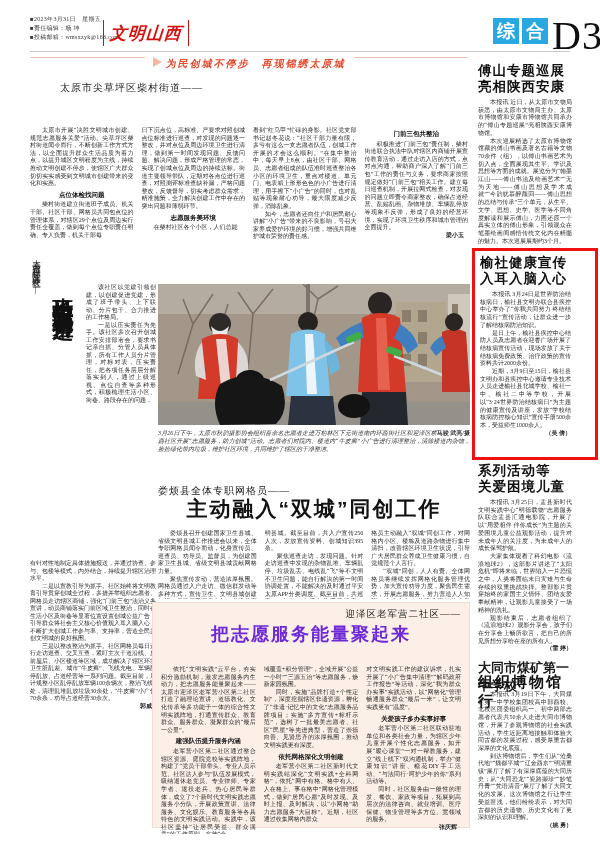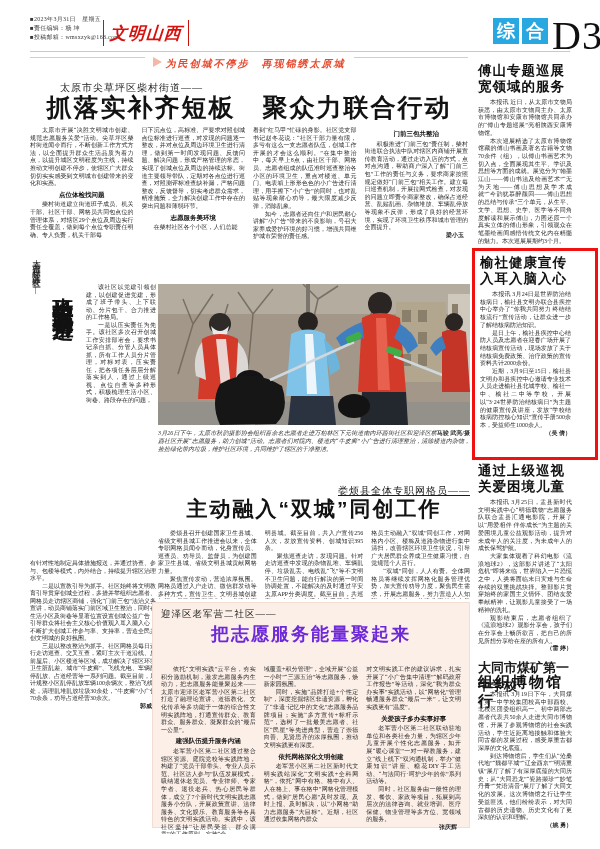--- a/index.html
+++ b/index.html
@@ -19,21 +19,21 @@
   .page-no { position:absolute; left:552px; top:12px; font-family:"Liberation Serif",serif; font-size:40px; color:#101010; letter-spacing:1px; }
   .hdr-rule { position:absolute; left:30px; top:51px; width:540px; height:1px; background:#c9c9c9; }
   
   .slogan { position:absolute; left:30px; top:57px; width:438px; display:flex; }
   .slogan .line { flex:1; height:1px; background:#f0c3b3; }
   .slogan .tri { width:0; height:0; border-top:5px solid transparent; border-bottom:5px solid transparent;
     border-left:9px solid #f3b9a6; margin:0 4px 0 8px; }
   .slogan .txt { font-size:10px; font-weight:bold; color:#e64a2e; letter-spacing:2px; font-style:italic; padding-right:8px; white-space:nowrap; }
   
   .kicker { position:absolute; font-size:10px; color:#1c1c1c; letter-spacing:1px;text-align:right; }
-  .kicker-c { text-align:right;text-decoration:underline; }
+  .kicker-c { text-align:left; }
   .headline { position:absolute; text-align:center; font-family:"Liberation Sans",sans-serif; font-weight:900; color:#121212; }
   
   .colwrap { position:absolute; display:flex; gap:8px; overflow:hidden; }
   .tcol { flex:1; font-size:6px; line-height:7.6px; text-align:justify; color:#2a2a2a; overflow:hidden; }
   .p { text-indent:2em; }
   .sub { font-family:"Liberation Sans",sans-serif; font-weight:bold; text-align:center; text-indent:0;
     font-size:6.5px; margin:3px 0; color:#111; }
   .author { text-align:right; font-weight:bold; text-indent:0; padding-right:4px; }
   
   .v-kicker { position:absolute; left:31px; top:253px; height:200px; writing-mode:vertical-rl;
@@ -45,21 +45,21 @@
   .left-bottom { position:absolute; left:30px; top:560px; width:126px; height:250px;
     font-size:6px; line-height:7.5px; text-align:justify; overflow:hidden; color:#2a2a2a; }
   
   .photo { position:absolute; left:158px; top:284px; width:312px; height:141px; overflow:hidden; background:#a89d92; }
   .caption { position:absolute; left:158px; top:429px; width:312px; height:52px; font-size:6px; line-height:8px;
     font-style:italic; text-align:justify; color:#333; overflow:hidden; }
   .caption .credit { font-weight:bold; float:right; font-style:normal; }
   
   .pinkbox { position:absolute; left:152px; top:602px; width:318px; height:226px; background:#fcefe8;
     border:1px solid #f3dcd0; padding:5px 8px 0 8px; }
-  .pinkbox .pk-kicker { text-align:left; font-size:9.5px; letter-spacing:1px; color:#1c1c1c; }
+  .pinkbox .pk-kicker { text-align:right; font-size:9.5px; letter-spacing:1px; color:#1c1c1c; }
   .pinkbox .pk-head { text-align:center; font-family:"Liberation Sans",sans-serif; font-weight:900; font-size:18px;
     letter-spacing:2px; color:#6d28d9; margin:1px 0 20px 0; }
   .pinkbox .cols { display:flex; gap:8px; height:168px; overflow:hidden; }
   
   .sb-head { position:absolute; left:478px; width:94px; font-family:"Liberation Sans",sans-serif;
     font-weight:900; font-size:13.5px; line-height:16px; letter-spacing:1px; color:#121212; }
   .sb-body { position:absolute; left:478px; width:94px; font-size:6px; line-height:7.7px;
     text-align:justify; overflow:hidden; color:#2a2a2a; }
   .sb-author { text-align:right; font-weight:bold; text-indent:0; }
   .highlight-box { position:absolute; left:472px; top:248px; width:126px; height:212px;
@@ -92,21 +92,20 @@
   <div class="hdr-rule"></div>
 
   <div class="slogan">
     <div class="line"></div>
     <div class="tri"></div>
     <div class="txt">为民创城不停步　再现锦绣太原城</div>
     <div class="line"></div>
   </div>
 
   <div class="kicker" style="left:60px; top:81px;">太原市尖草坪区柴村街道——</div>
-  <div class="headline" style="left:30px; top:91px; width:438px; font-size:25px; letter-spacing:2px;">抓落实补齐短板　聚众力联合行动</div>
   <div class="colwrap" style="left:30px; top:127px; width:438px; height:124px;">
     <div class="tcol">
       <div class="p">太原市开展“决胜文明城市创建、规范志愿服务关爱”活动。尖草坪区柴村街道闻令而行，不断创新工作方式方法，以全面提升群众生活品质为着力点，以提升城区文明程度为主线，持续推动文明创建不停步，使辖区广大群众切切实实感受到文明城市创建带来的变化和实惠。</div>
       <div class="sub">点位体检找问题</div>
       <div class="p">柴村街道建立街道班子成员、机关干部、社区干部、网格员共同包点位的管理体系，对辖区29个点位及周边实行责任全覆盖，做到每个点位专职责任明确、专人负责，机关干部每</div>
     </div>
     <div class="tcol">
       <div>日下沉点位，高标准、严要求对照创城点位标准进行巡查，对发现的问题逐一整改，并对点位及周边环境卫生进行清理，做到第一时间发现问题、反馈问题、解决问题，形成严格管理的常态，实现了创城点位及周边的持续达标。街道主要领导带队，定期对各点位进行巡查，对照测评标准查缺补漏，严格问题整改，反馈督导，切实考虑群众需求，精准施策，全力解决创建工作中存在的突出问题和薄弱环节。</div>
       <div class="sub">志愿服务美环境</div>
       <div class="p">在柴村社区各个小区，人们总能</div>
@@ -241,42 +240,42 @@
         <div class="sub">关爱孩子多办实事好事</div>
         <div class="p">老军营小区第二社区联动驻地单位和各类社会力量，为辖区少年儿童开展个性化志愿服务，如开展“暖心课堂”一对一帮教服务，建立“线上线下”双沟通机制，举办“健康知识”讲座、糖花DIY手工活动、“与法同行·呵护少年的你”系列活动等。</div>
         <div class="p">同时，社区服务由一般性的理发、餐饮、家政等项目，拓展到高层次的法律咨询、就业培训、医疗保健、物业管理等多方位、宽领域的服务。</div>
         <div class="author">张庆辉</div>
       </div>
     </div>
   </div>
 
   <div class="sb-head" style="top:63px;">
     <div>傅山专题巡展</div>
-    <div>宽领域的服务</div>
+    <div>亮相陕西安康</div>
   </div>
   <div class="sb-body" style="top:99px; height:146px;">
     <div class="p">本报讯 近日，从太原市文物局获悉，由太原市文物局主办、太原市博物馆和安康市博物馆共同承办的“傅山专题巡展”亮相陕西安康博物馆。</div>
     <div class="p">本次巡展精选了太原市博物馆馆藏的傅山书画及著名古籍等文物70余件（组），以傅山书画艺术为切入点，全面展现其生平、学识及思想等方面的成就。展览分为“翰墨江山——傅山书法及绘画艺术”“无为天地——傅山思想及学术成就”“今韵犹慕醉颜回——傅山思想的总结与传承”三个单元，从生平、文学、思想、史学、医学等不同角度解读和展示傅山，力图还原一个真实立体的傅山形象，引领观众在笔墨绘画间感悟传统文化内在精髓的魅力。本次巡展展期约3个月。</div>
 
   </div>
 
   <div class="sb-head s2h" style="top:255px;">
     <div>榆社健康宣传</div>
     <div>入耳入脑入心</div>
   </div>
   <div class="sb-body s2b" style="top:291px; height:160px;">
     <div class="p">本报讯 3月24日是世界防治结核病日，榆社县文明办联合县疾控中心举办了“你我共同努力 终结结核流行”宣传活动，让群众进一步了解结核病防治知识。</div>
     <div class="p">是日上午，榆社县疾控中心结防人员及志愿者在迎春广场开展了结核病宣传活动，现场发放了关于结核病免费政策、治疗政策的宣传资料共计2000余份。</div>
     <div class="p">近期，3月9日至15日，榆社县文明办和县疾控中心邀请专业技术人员走进榆社县北城学校、榆社一中、榆社二中等学校，开展以“3·24世界防治结核病日”为主题的健康宣传及讲座，发放“学校结核病防控核心知识”宣传手册500余本，受益师生1000余人。</div>
     <div class="sb-author">（吴 倩）</div>
   </div>
   <div class="highlight-box"></div>
 
   <div class="sb-head" style="top:463px;">
-    <div>通过上级巡视</div>
+    <div>系列活动等</div>
     <div>关爱困境儿童</div>
   </div>
   <div class="sb-body" style="top:499px; height:152px;">
     <div class="p">本报讯 3月25日，盂县新时代文明实践中心“明德载物”志愿服务队联合盂县汇通电影院，开展了以“用爱相伴 伴你成长”为主题的关爱困境儿童公益观影活动，提升对未成年人的关注度，为未成年人的成长保驾护航。</div>
     <div class="p">大家集体观看了科幻电影《流浪地球2》，这部影片讲述了“太阳危机”即将来临，世界陷入一片恐慌之中，人类将面临末日灾难与生命存续的双重挑战抉择。整部影片贯穿始终的家国主义情怀、团结友爱奉献精神，让观影儿童接受了一场精神的洗礼。</div>
     <div class="p">观影结束后，志愿者组织了《流浪地球2》观影分享会，孩子们在分享会上畅所欲言，把自己的所见所想分享给在座的所有人。</div>
     <div class="sb-author">（雷 婷）</div>
   </div>
 
   <div class="s4-kicker">大同市煤矿第一中学校</div>

